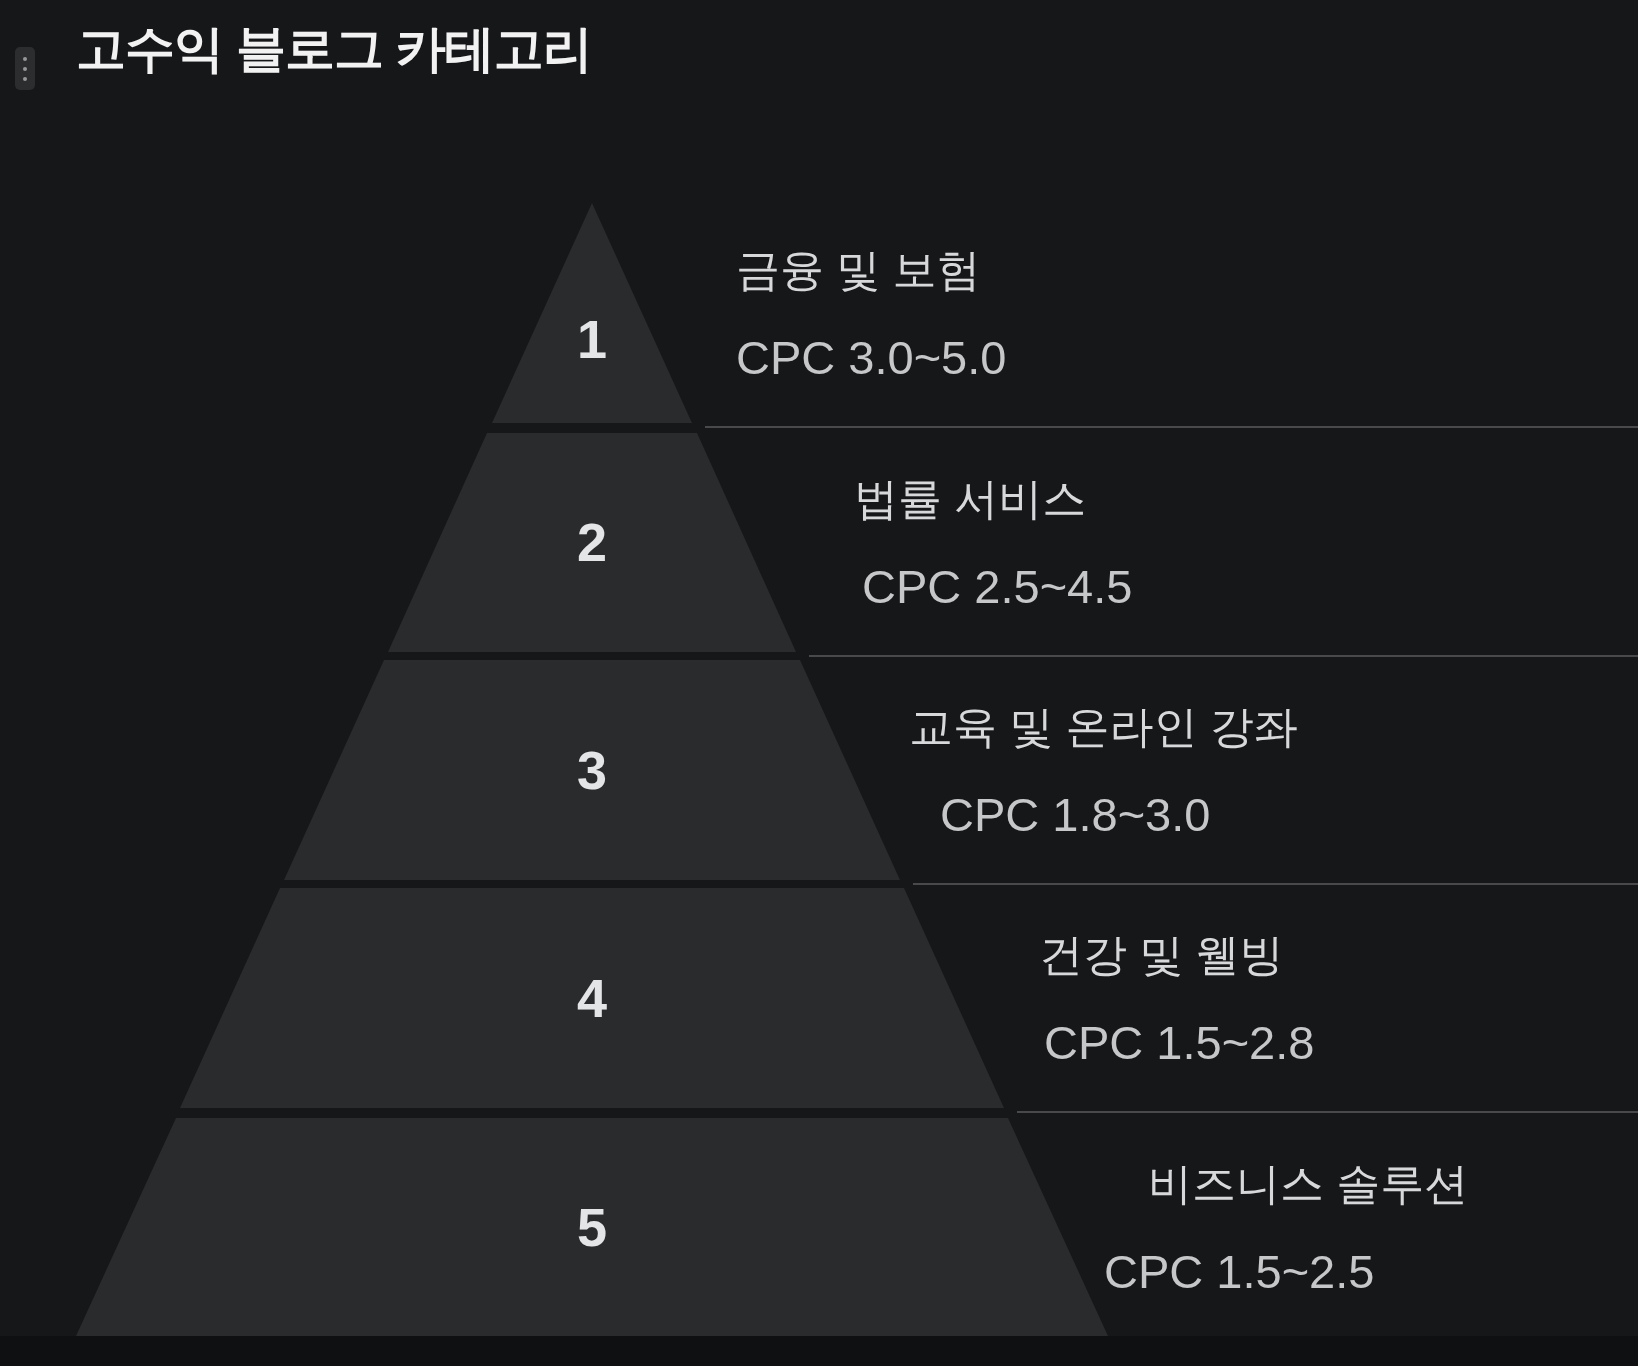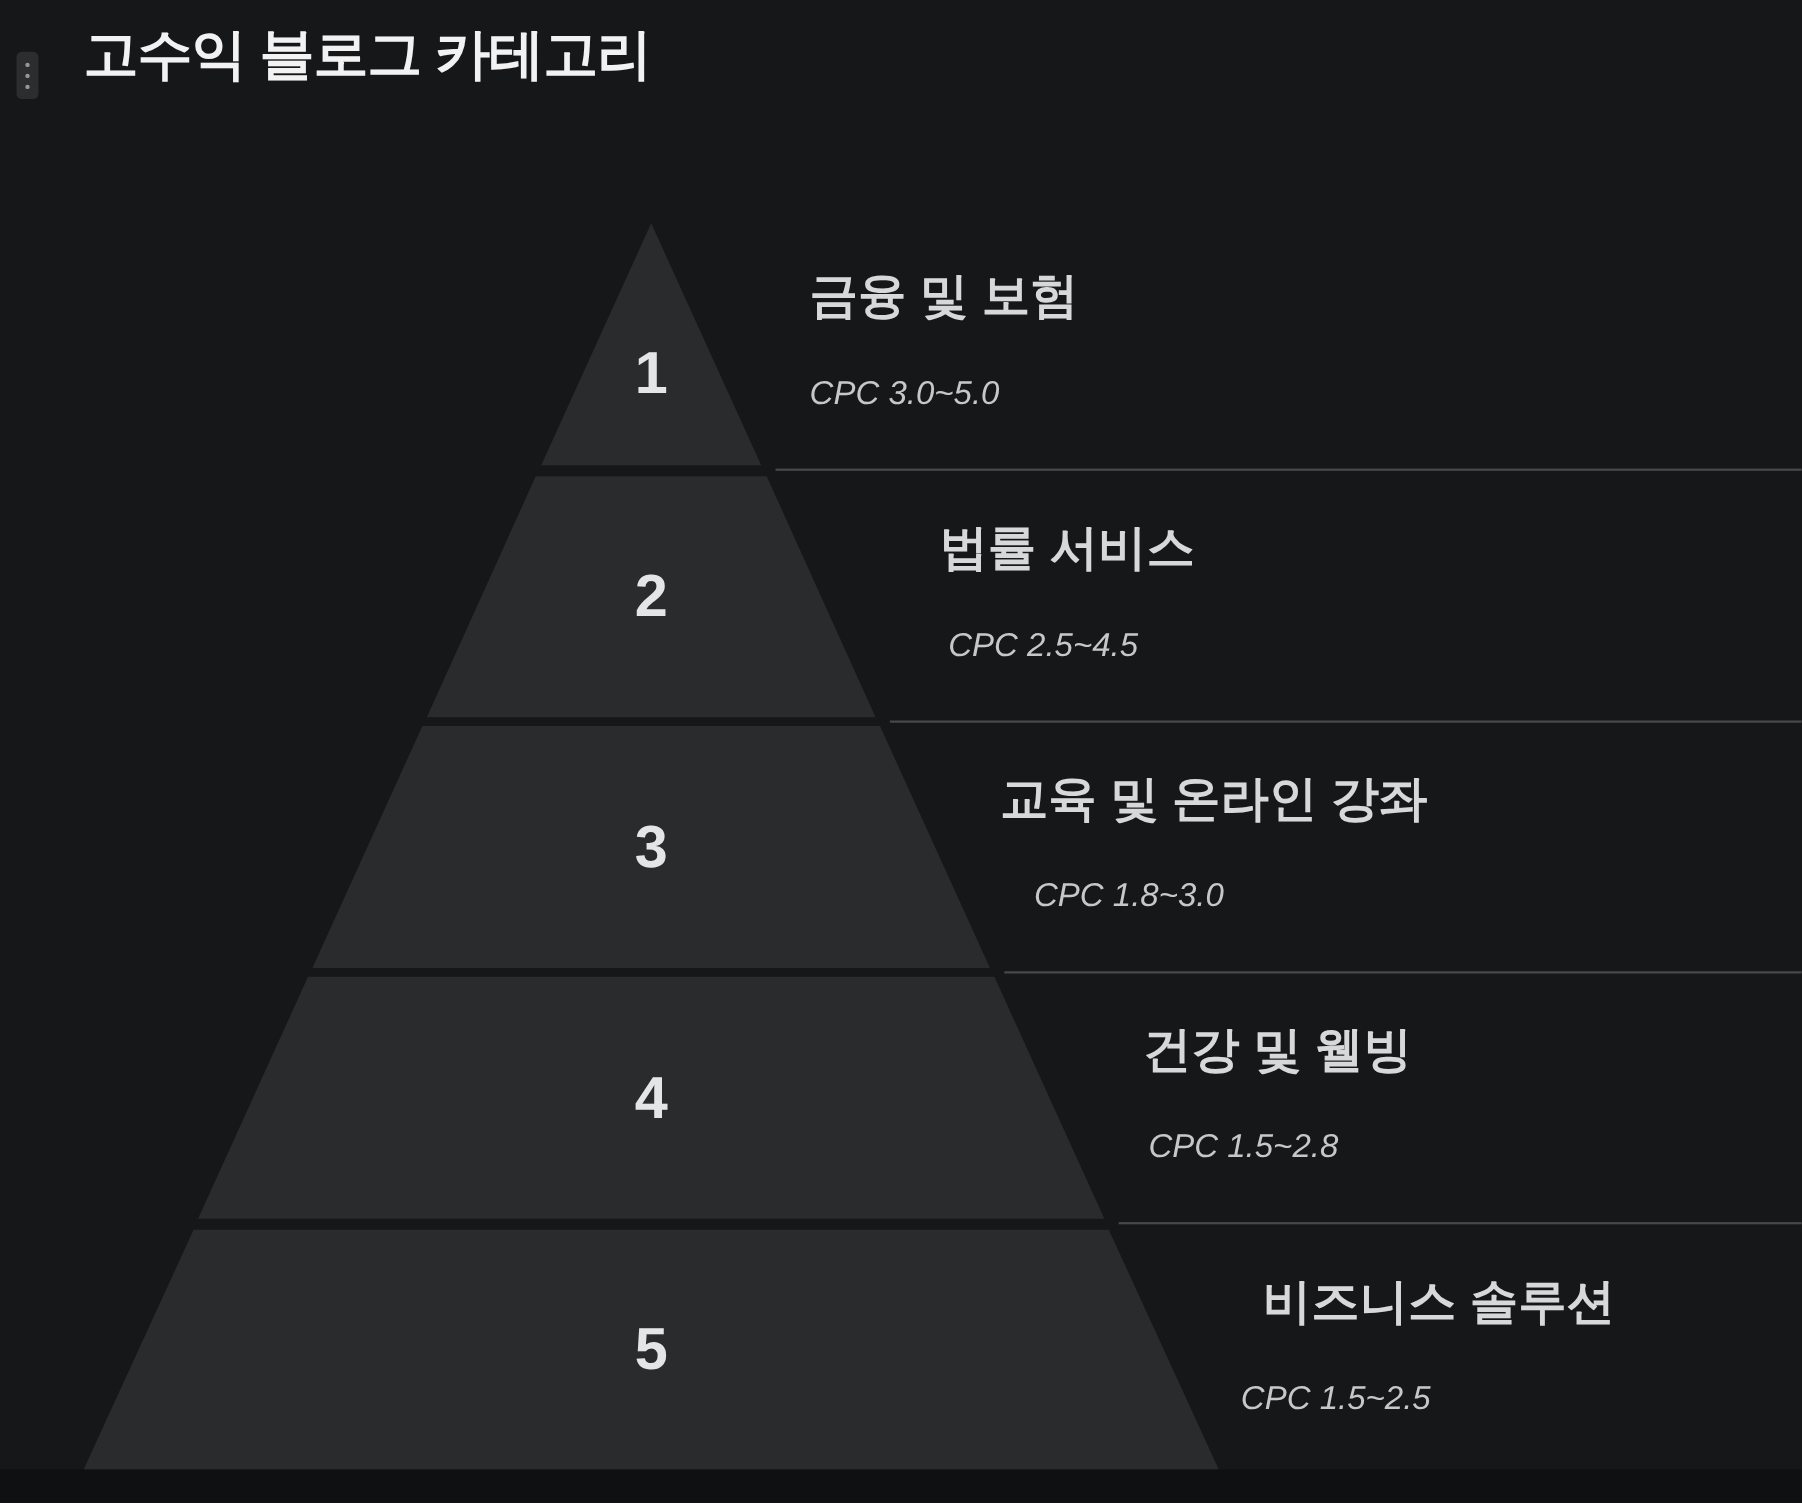--- a/index.html
+++ b/index.html
@@ -64,42 +64,41 @@
   }
   .n1 { top: 339px; }
   .n2 { top: 542px; }
   .n3 { top: 770px; }
   .n4 { top: 998px; }
   .n5 { top: 1227px; }
 
   .level-label { position: absolute; white-space: nowrap; }
   .level-label .lvl-title {
     font-size: 44px;
-    font-weight: 700;
+    font-weight: 400;
     line-height: 46px;
     color: var(--lvl-title);
     text-align: center;
   }
   .level-label .lvl-cpc {
-    font-size: 30px;
+    font-size: 47px;
     font-weight: 400;
     line-height: 40px;
     color: var(--cpc);
-    font-style: italic;
   }
   .t1 { left: 736px;  top: 247px; }
   .c1 { left: 736px;  top: 338px; }
   .t2 { left: 838px;  top: 476px; margin-left: 16px; }
   .c2 { left: 838px;  top: 567px; margin-left: 24px; }
   .t3 { left: 909px;  top: 704px; }
   .c3 { left: 940px;  top: 795px; }
   .t4 { left: 1039px; top: 932px; }
   .c4 { left: 1044px; top: 1023px; text-align: center; }
   .t5 { left: 1148px; top: 1161px; }
-  .c5 { left: 1128px; top: 1252px; }
+  .c5 { left: 1104px; top: 1252px; }
 
   .divider {
     position: absolute;
     height: 2px;
     background: var(--divider);
   }
   .d1 { left: 705px;  top: 426px;  width: 933px; }
   .d2 { left: 809px;  top: 655px;  width: 829px; }
   .d3 { left: 913px;  top: 883px;  width: 725px; }
   .d4 { left: 1017px; top: 1111px; width: 621px; }

